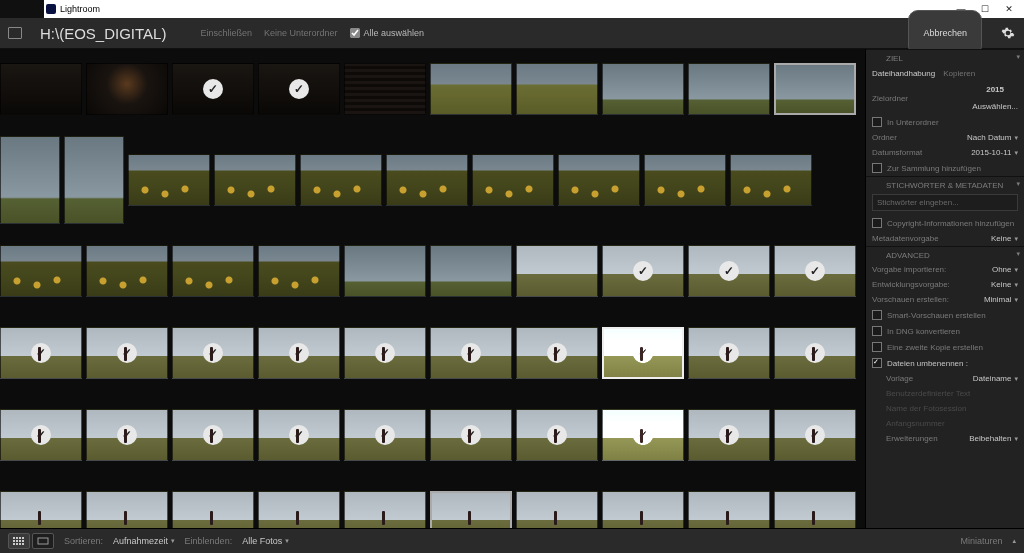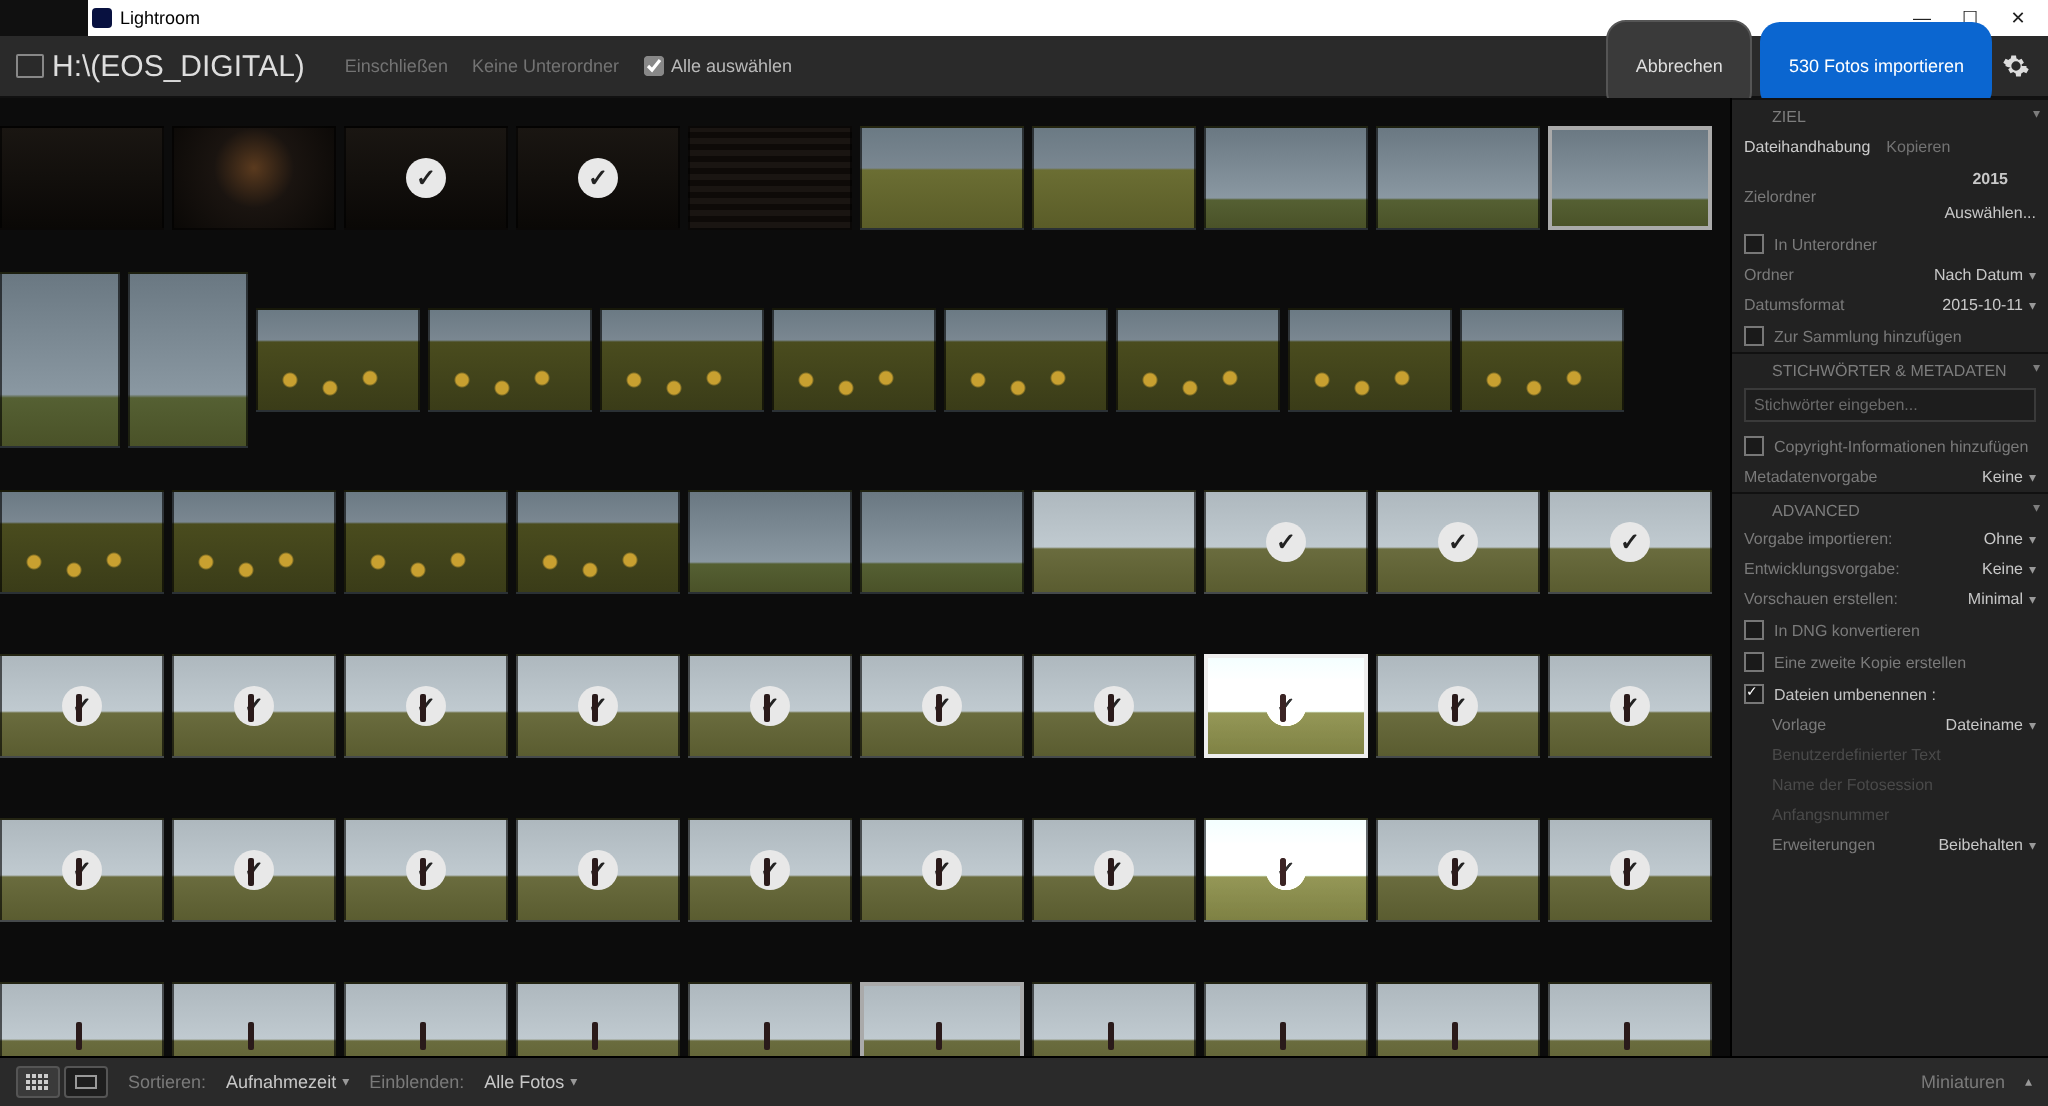--- a/index.html
+++ b/index.html
@@ -16,21 +16,21 @@
   }
   html,body { margin:0; padding:0; height:100%; font-family: Arial, sans-serif; font-size:10px; color:var(--text); background:#101010; overflow:hidden;}
   .titlebar { height:18px; background:#fff; color:#000; display:flex; align-items:center; justify-content:space-between; padding:0 2px; font-size:9px;margin-left:44px;}
   .titlebar-left { display:flex; align-items:center; gap:4px;}
   .titlebar-icon { width:10px; height:10px; background:#081140; border-radius:2px;}
   .win-btns { display:flex; gap:14px; padding-right:8px;}
   .win-btn { width:10px; height:10px; display:flex; align-items:center; justify-content:center; color:#222;}
   
   .app { display:flex; flex-direction:column; height:calc(100% - 18px); background:var(--bg);}
   
-  .topbar { height:30px; background:#2a2a2a; display:flex; align-items:center; padding:0 8px; gap:4px; border-bottom:1px solid #111;}
+  .topbar { height:30px; background:#2a2a2a; display:flex; align-items:center; padding:0 8px; gap:18px; border-bottom:1px solid #111;}
   .folder-icon { width:12px; height:10px; border:1px solid #888; border-radius:1px;}
   .path { font-size:15px; color:#ddd; font-weight:400;}
   .top-opts { display:flex; align-items:center; gap:12px; margin-left:16px; font-size:9px;}
   .top-opts .dim { color:var(--text-dim);}
   .chk { display:flex; align-items:center; gap:4px;}
   .topbar-spacer { flex:1;}
   .pill-btn { height:20px; border-radius:10px; padding:12px 14px; display:flex; align-items:center; font-size:9px;}
   .cancel-btn { background:#3a3a3a; color:#ddd; border:1px solid #555;}
   .import-btn { background:var(--accent); color:#fff;}
   .gear { width:16px; height:16px; display:flex; align-items:center; justify-content:center; color:#ddd;}
@@ -109,23 +109,20 @@
       <span class="dim">Keine Unterordner</span>
       <label class="chk">
         <input type="checkbox" checked="" style="">
         <span>Alle auswählen</span>
       </label>
     </div>
     <div class="topbar-spacer"></div>
     <div class="pill-btn cancel-btn">
         <span>Abbrechen</span>
       </div>
-    <div class="pill-btn import-btn">
-        <span>530 Fotos importieren</span>
-      </div>
     <div class="gear">
       <svg viewBox="0 0 24 24" width="14" height="14" fill="#ddd">
           <path d="M12 8a4 4 0 100 8 4 4 0 000-8zm9 4a7 7 0 01-.1 1.2l2 1.6-2 3.4-2.4-1a7 7 0 01-2 1.2l-.4 2.6h-4l-.4-2.6a7 7 0 01-2-1.2l-2.4 1-2-3.4 2-1.6A7 7 0 013 12a7 7 0 01.1-1.2l-2-1.6 2-3.4 2.4 1a7 7 0 012-1.2L8 3h4l.4 2.6a7 7 0 012 1.2l2.4-1 2 3.4-2 1.6c.1.4.2.8.2 1.2z"></path>
         </svg>
     </div>
   </div>
 
   <div class="body">
     <div class="grid-area">
       <div class="grid" id="grid">
@@ -324,20 +321,24 @@
               <span class="caret">▾</span>
             </span>
         </div>
         <div class="sp-row">
           <span class="lbl">Vorschauen erstellen:</span>
           <span class="val">
               <span>Minimal</span>
               <span class="caret">▾</span>
             </span>
         </div>
+        <div class="sp-chk dim">
+            <span class="box"></span>
+            <span>Smart-Vorschauen erstellen</span>
+          </div>
         <div class="sp-chk dim">
             <span class="box"></span>
             <span>In DNG konvertieren</span>
           </div>
         <div class="sp-chk dim">
             <span class="box"></span>
             <span>Eine zweite Kopie erstellen</span>
           </div>
         <div class="sp-chk">
             <span class="box ck"></span>

